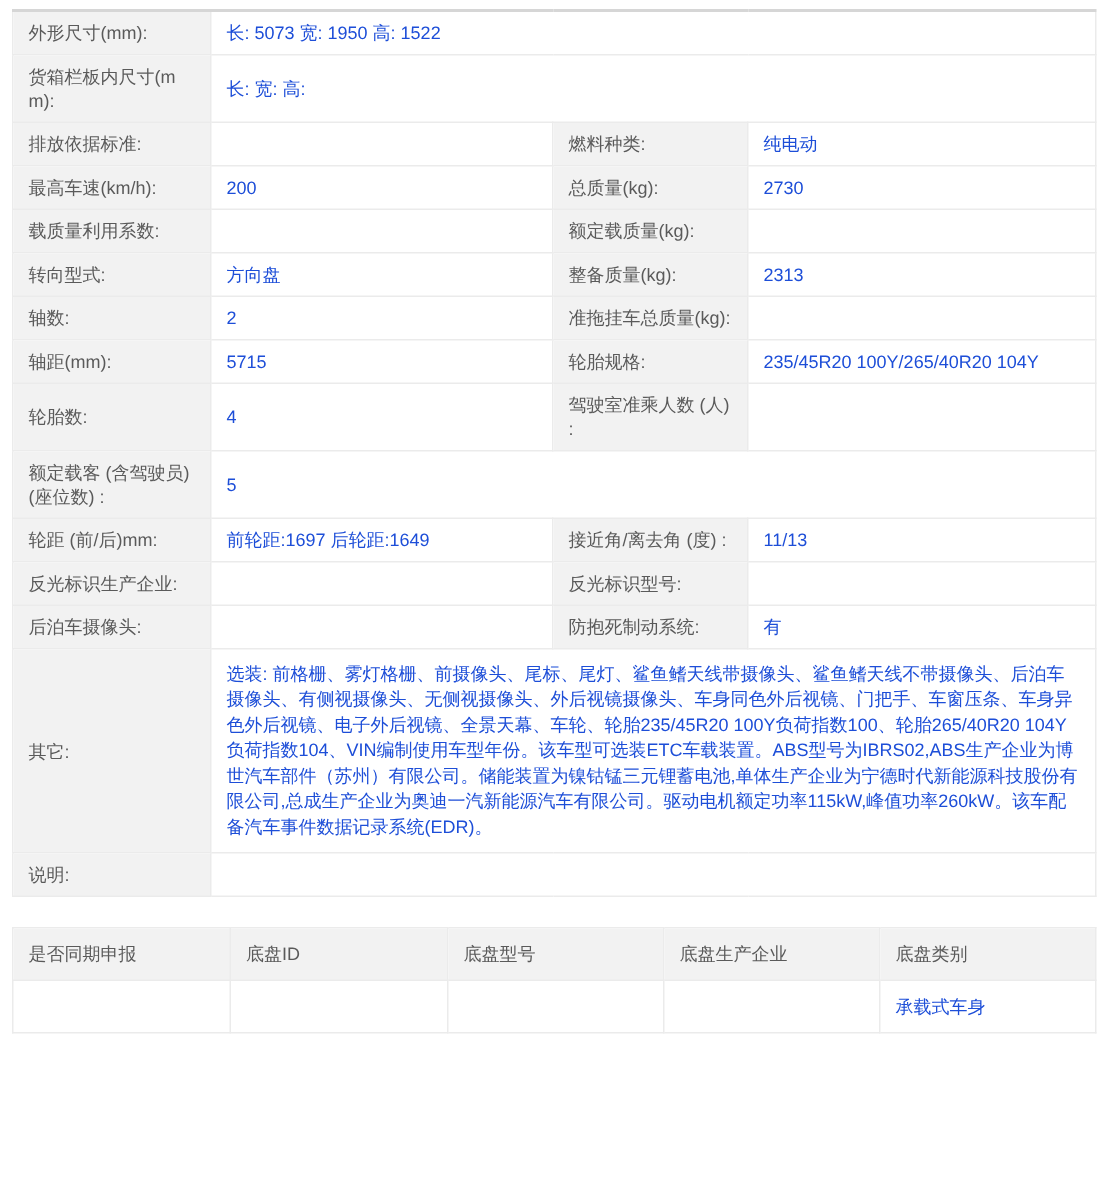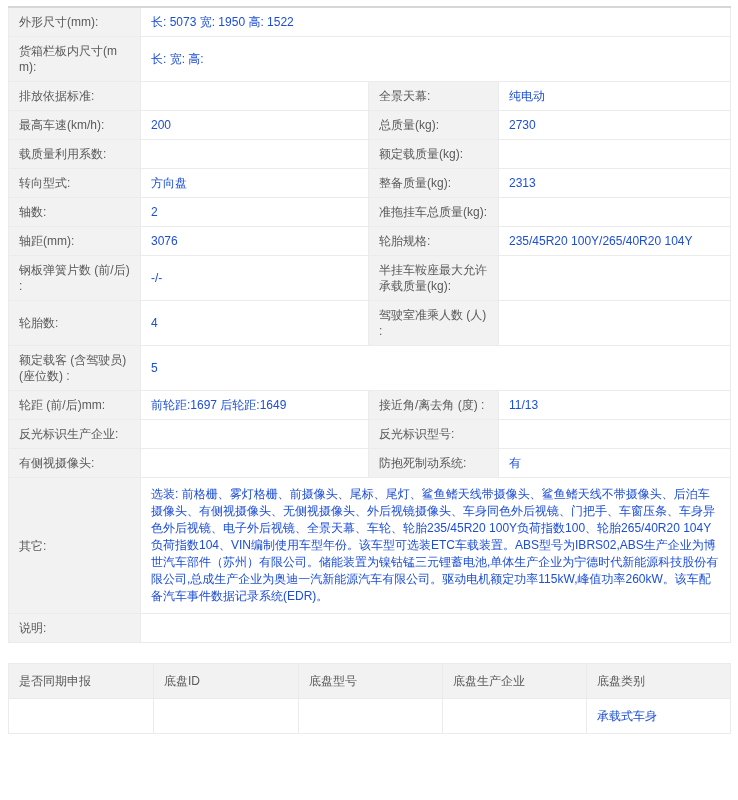--- a/index.html
+++ b/index.html
@@ -37,21 +37,21 @@
         <td class="lbl">外形尺寸(mm):</td>
         <td class="val" colspan="3">长: 5073 宽: 1950 高: 1522</td>
       </tr>
       <tr>
         <td class="lbl">货箱栏板内尺寸(mm):</td>
         <td class="val" colspan="3">长: 宽: 高:</td>
       </tr>
       <tr>
         <td class="lbl">排放依据标准:</td>
         <td class="val"></td>
-        <td class="lbl">全景天幕:</td>
+        <td class="lbl">燃料种类:</td>
         <td class="val">纯电动</td>
       </tr>
       <tr>
         <td class="lbl">最高车速(km/h):</td>
         <td class="val">200</td>
         <td class="lbl">总质量(kg):</td>
         <td class="val">2730</td>
       </tr>
       <tr>
         <td class="lbl">载质量利用系数:</td>
@@ -66,29 +66,23 @@
         <td class="val">2313</td>
       </tr>
       <tr>
         <td class="lbl">轴数:</td>
         <td class="val">2</td>
         <td class="lbl">准拖挂车总质量(kg):</td>
         <td class="val"></td>
       </tr>
       <tr>
         <td class="lbl">轴距(mm):</td>
-        <td class="val">3076</td>
+        <td class="val">5715</td>
         <td class="lbl">轮胎规格:</td>
         <td class="val">235/45R20 100Y/265/40R20 104Y</td>
-      </tr>
-      <tr>
-        <td class="lbl">钢板弹簧片数 (前/后) :</td>
-        <td class="val">-/-</td>
-        <td class="lbl">半挂车鞍座最大允许承载质量(kg):</td>
-        <td class="val"></td>
       </tr>
       <tr>
         <td class="lbl">轮胎数:</td>
         <td class="val">4</td>
         <td class="lbl">驾驶室准乘人数 (人) :</td>
         <td class="val"></td>
       </tr>
       <tr>
         <td class="lbl">额定载客 (含驾驶员) (座位数) :</td>
         <td class="val" colspan="3">5</td>
@@ -99,21 +93,21 @@
         <td class="lbl">接近角/离去角 (度) :</td>
         <td class="val">11/13</td>
       </tr>
       <tr>
         <td class="lbl">反光标识生产企业:</td>
         <td class="val"></td>
         <td class="lbl">反光标识型号:</td>
         <td class="val"></td>
       </tr>
       <tr>
-        <td class="lbl">有侧视摄像头:</td>
+        <td class="lbl">后泊车摄像头:</td>
         <td class="val"></td>
         <td class="lbl">防抱死制动系统:</td>
         <td class="val">有</td>
       </tr>
       <tr>
         <td class="lbl">其它:</td>
         <td class="val other-val" colspan="3">选装: 前格栅、雾灯格栅、前摄像头、尾标、尾灯、鲨鱼鳍天线带摄像头、鲨鱼鳍天线不带摄像头、后泊车摄像头、有侧视摄像头、无侧视摄像头、外后视镜摄像头、车身同色外后视镜、门把手、车窗压条、车身异色外后视镜、电子外后视镜、全景天幕、车轮、轮胎235/45R20 100Y负荷指数100、轮胎265/40R20 104Y负荷指数104、VIN编制使用车型年份。该车型可选装ETC车载装置。ABS型号为IBRS02,ABS生产企业为博世汽车部件（苏州）有限公司。储能装置为镍钴锰三元锂蓄电池,单体生产企业为宁德时代新能源科技股份有限公司,总成生产企业为奥迪一汽新能源汽车有限公司。驱动电机额定功率115kW,峰值功率260kW。该车配备汽车事件数据记录系统(EDR)。</td>
       </tr>
       <tr>
         <td class="lbl">说明:</td>

